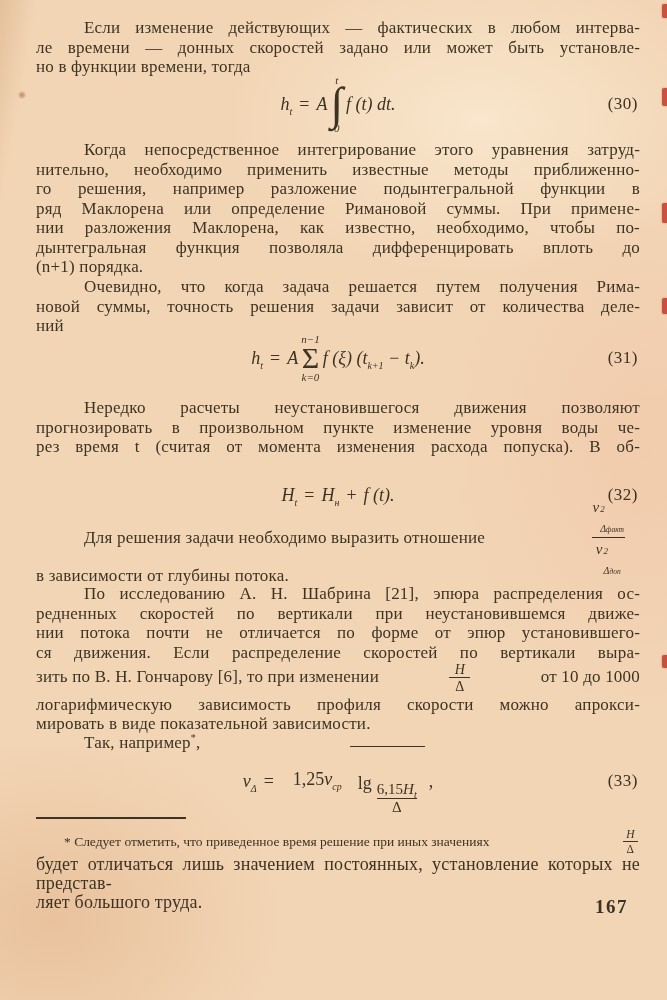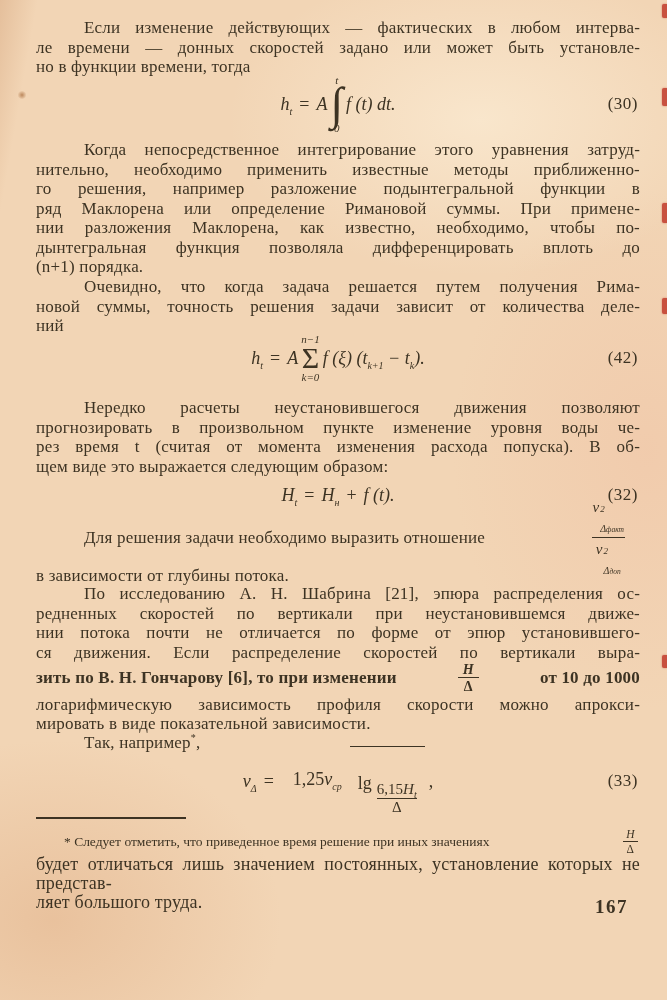--- a/index.html
+++ b/index.html
@@ -45,21 +45,21 @@
   .vstack{display:inline-flex;flex-direction:column;align-items:flex-start;line-height:1;margin-left:1px;}
   .vstack .s2{font-size:9px;}
   .vstack .sd{font-size:10px;margin-top:10px;}
   .tiny{font-size:7.5px;font-style:italic;}
 
   
   .hfrac{display:inline-flex;flex-direction:column;align-items:center;font-size:14px;line-height:1.1;margin:0 8px;vertical-align:middle;}
   .hfrac .hn{font-style:italic;}
   .hfrac .hd{border-top:1.2px solid #3d3323;padding:1px 6px 0;}
 
-  .fline{display:flex;align-items:center;justify-content:space-between;font-size:17px;line-height:30px;letter-spacing:.2px;font-weight:bold;}
+  .fline{display:flex;justify-content:space-between;font-size:17px;line-height:30px;letter-spacing:.2px;}
 
   
   .fnrule{position:absolute;left:36px;top:817px;width:150px;height:2px;background:#3d3323;}
   .fnote{position:absolute;left:36px;width:604px;font-size:13.5px;line-height:19px;}
   .fnote .ln{font-size:18px;line-height:19px;}
   .fn1{display:flex;align-items:center;justify-content:space-between;min-height:26px;}
   .fn1 .txt{padding-left:28px;}
   .hfrac.small{font-size:11.5px;margin:0 2px;}
   .hfrac.small .hd{padding:1px 4px 0;}
 
@@ -118,28 +118,27 @@
     <span class="eqgap"></span>
       <span style="font-style:normal">=</span>
       <span class="eqgap"></span>
     <i>A</i>
     <span class="stack">
       <span class="lim">n−1</span>
       <span class="sumsign">Σ</span>
       <span class="lim">k=0</span>
     </span>
     <span><i>f (ξ) (t</i><sub>k+1</sub><i> − t</i><sub>k</sub><i>).</i></span>
-    <span class="eqnum">(42)</span>
+    <span class="eqnum">(31)</span>
   </div>
 
   <div class="para" style="top:398px">
     <div class="ln ind">Нередко расчеты неустановившегося движения позволяют</div>
     <div class="ln">прогнозировать в произвольном пункте изменение уровня воды че-</div>
     <div class="ln">рез время t (считая от момента изменения расхода попуска). В об-</div>
-    <div class="ln last">щем виде это выражается следующим образом:</div>
   </div>
 
   <div class="eq" style="top:482px;height:26px">
     <span><i>H</i><sub>t</sub></span>
     <span class="eqgap"></span>
       <span style="font-style:normal">=</span>
       <span class="eqgap"></span>
     <span><i>H</i><sub>н</sub></span>
     <span class="eqgap"></span>
       <span style="font-style:normal">+</span>

